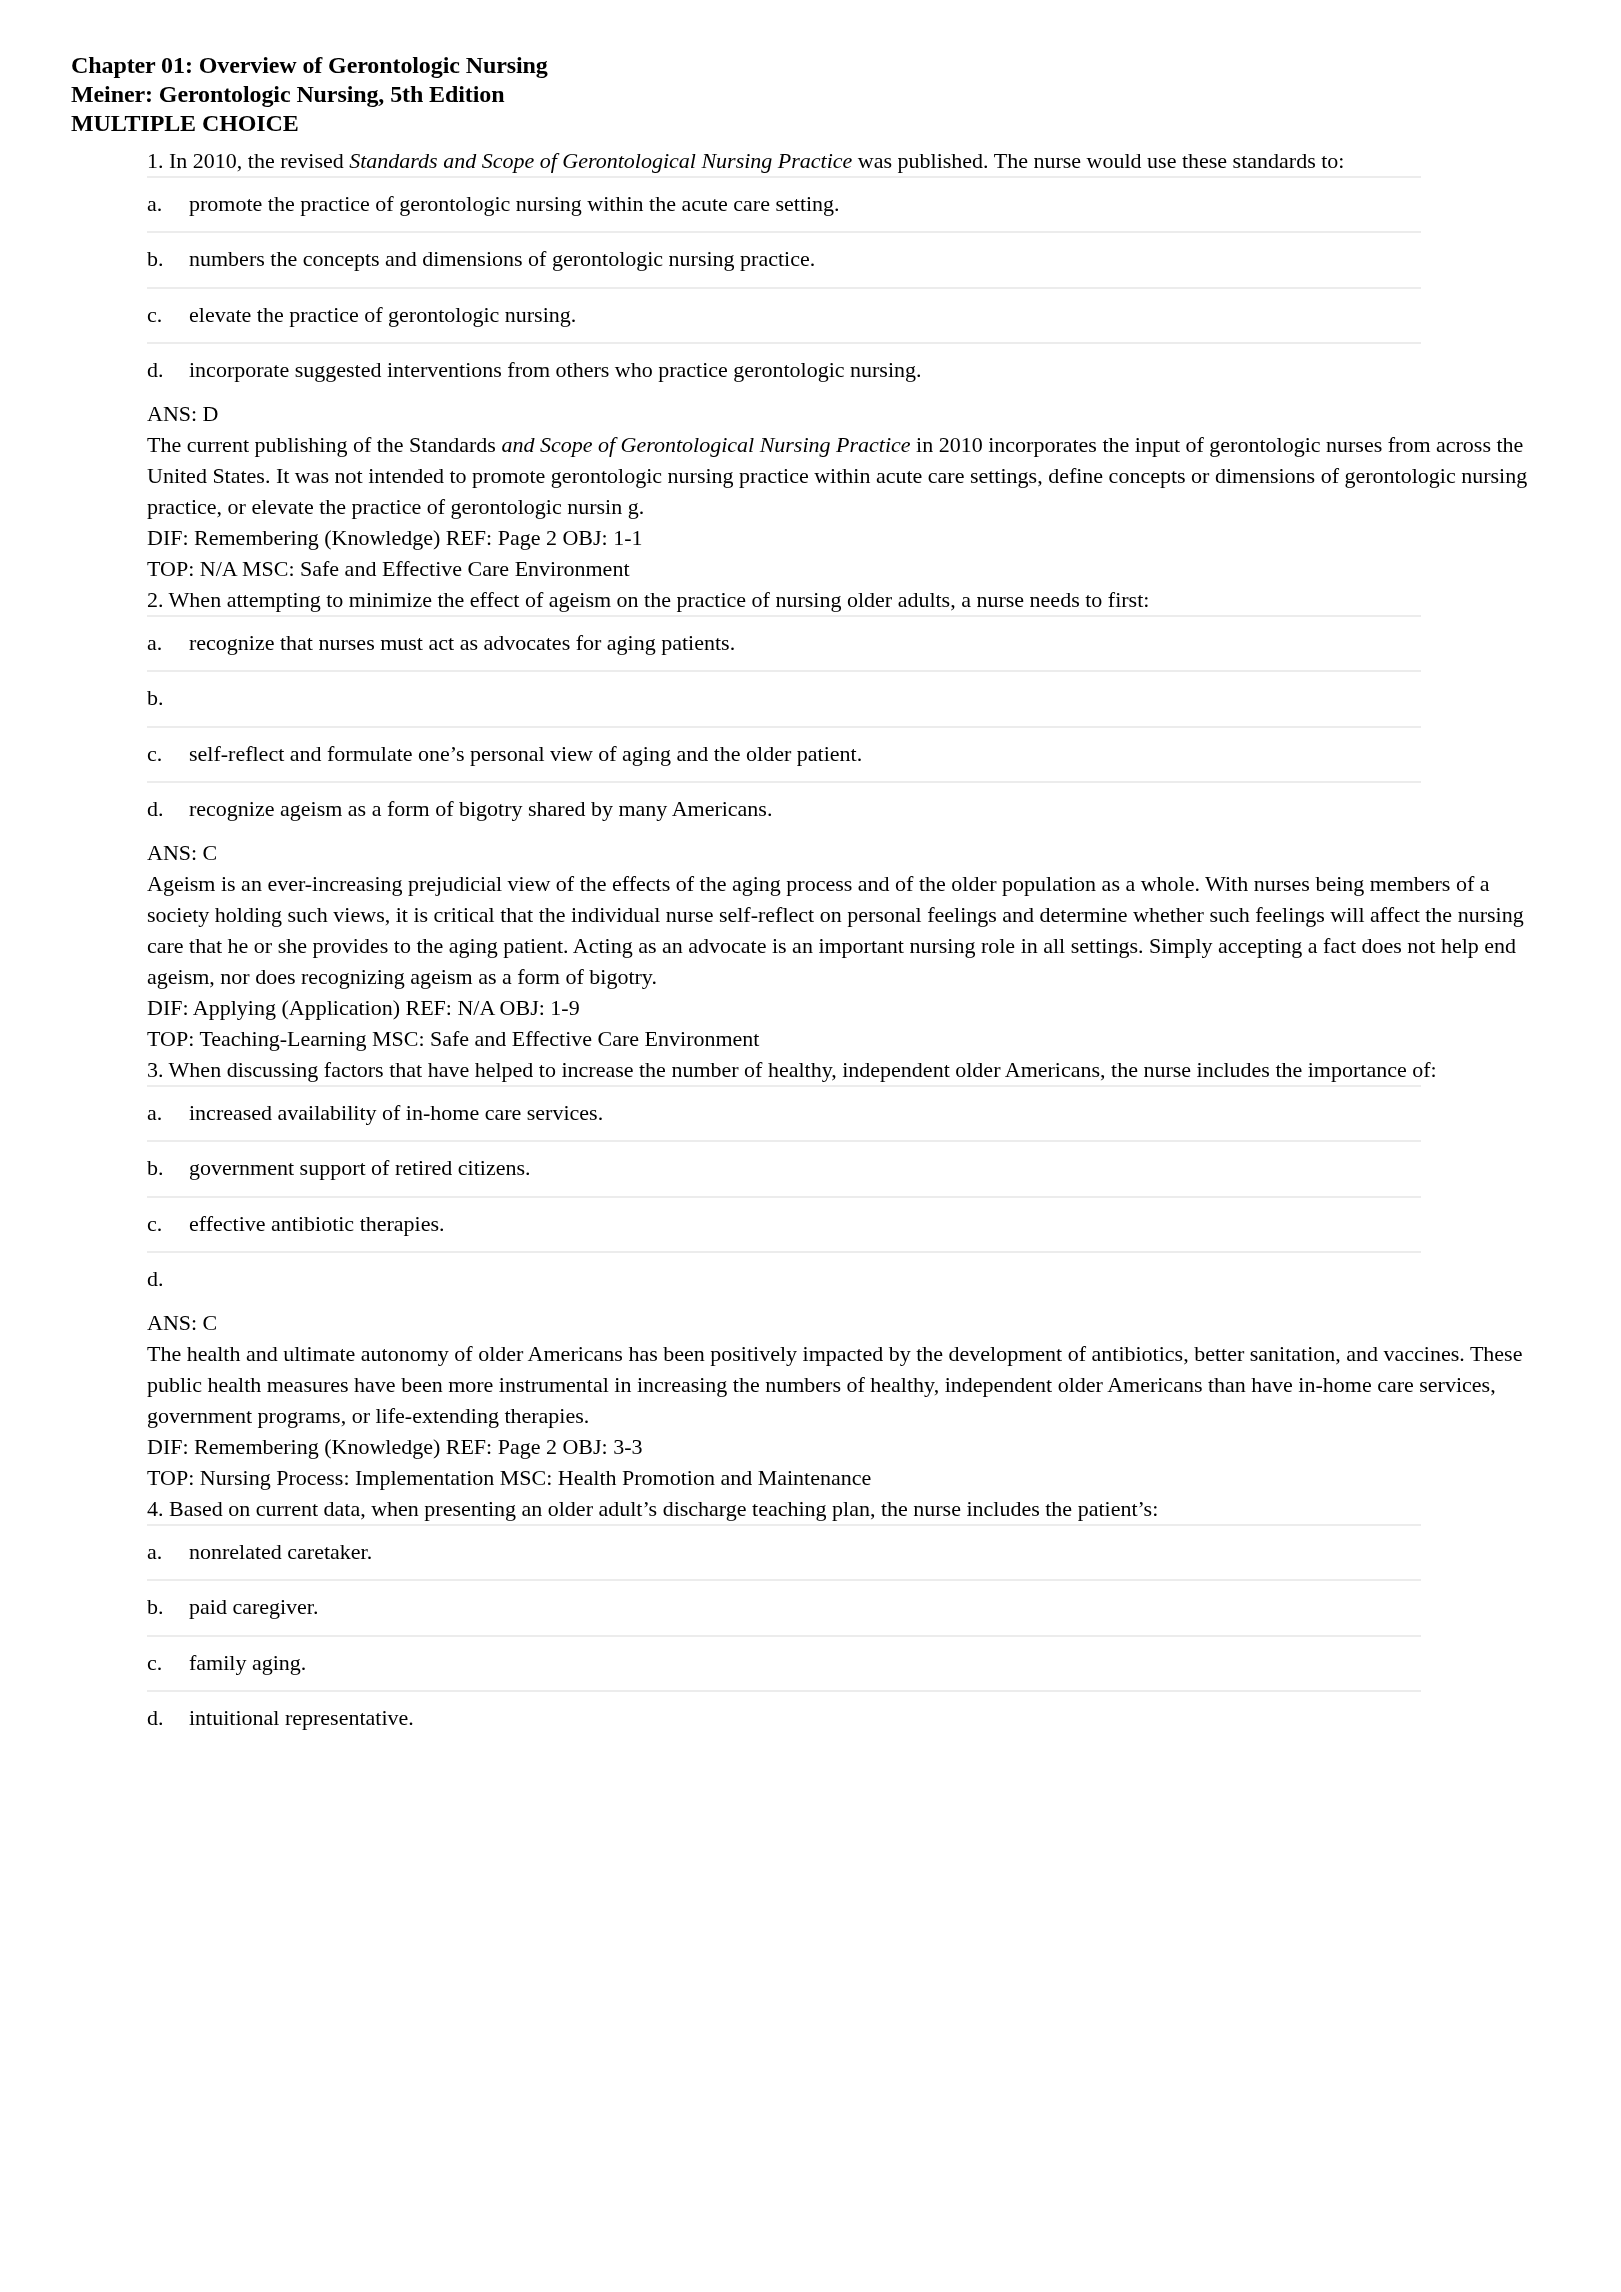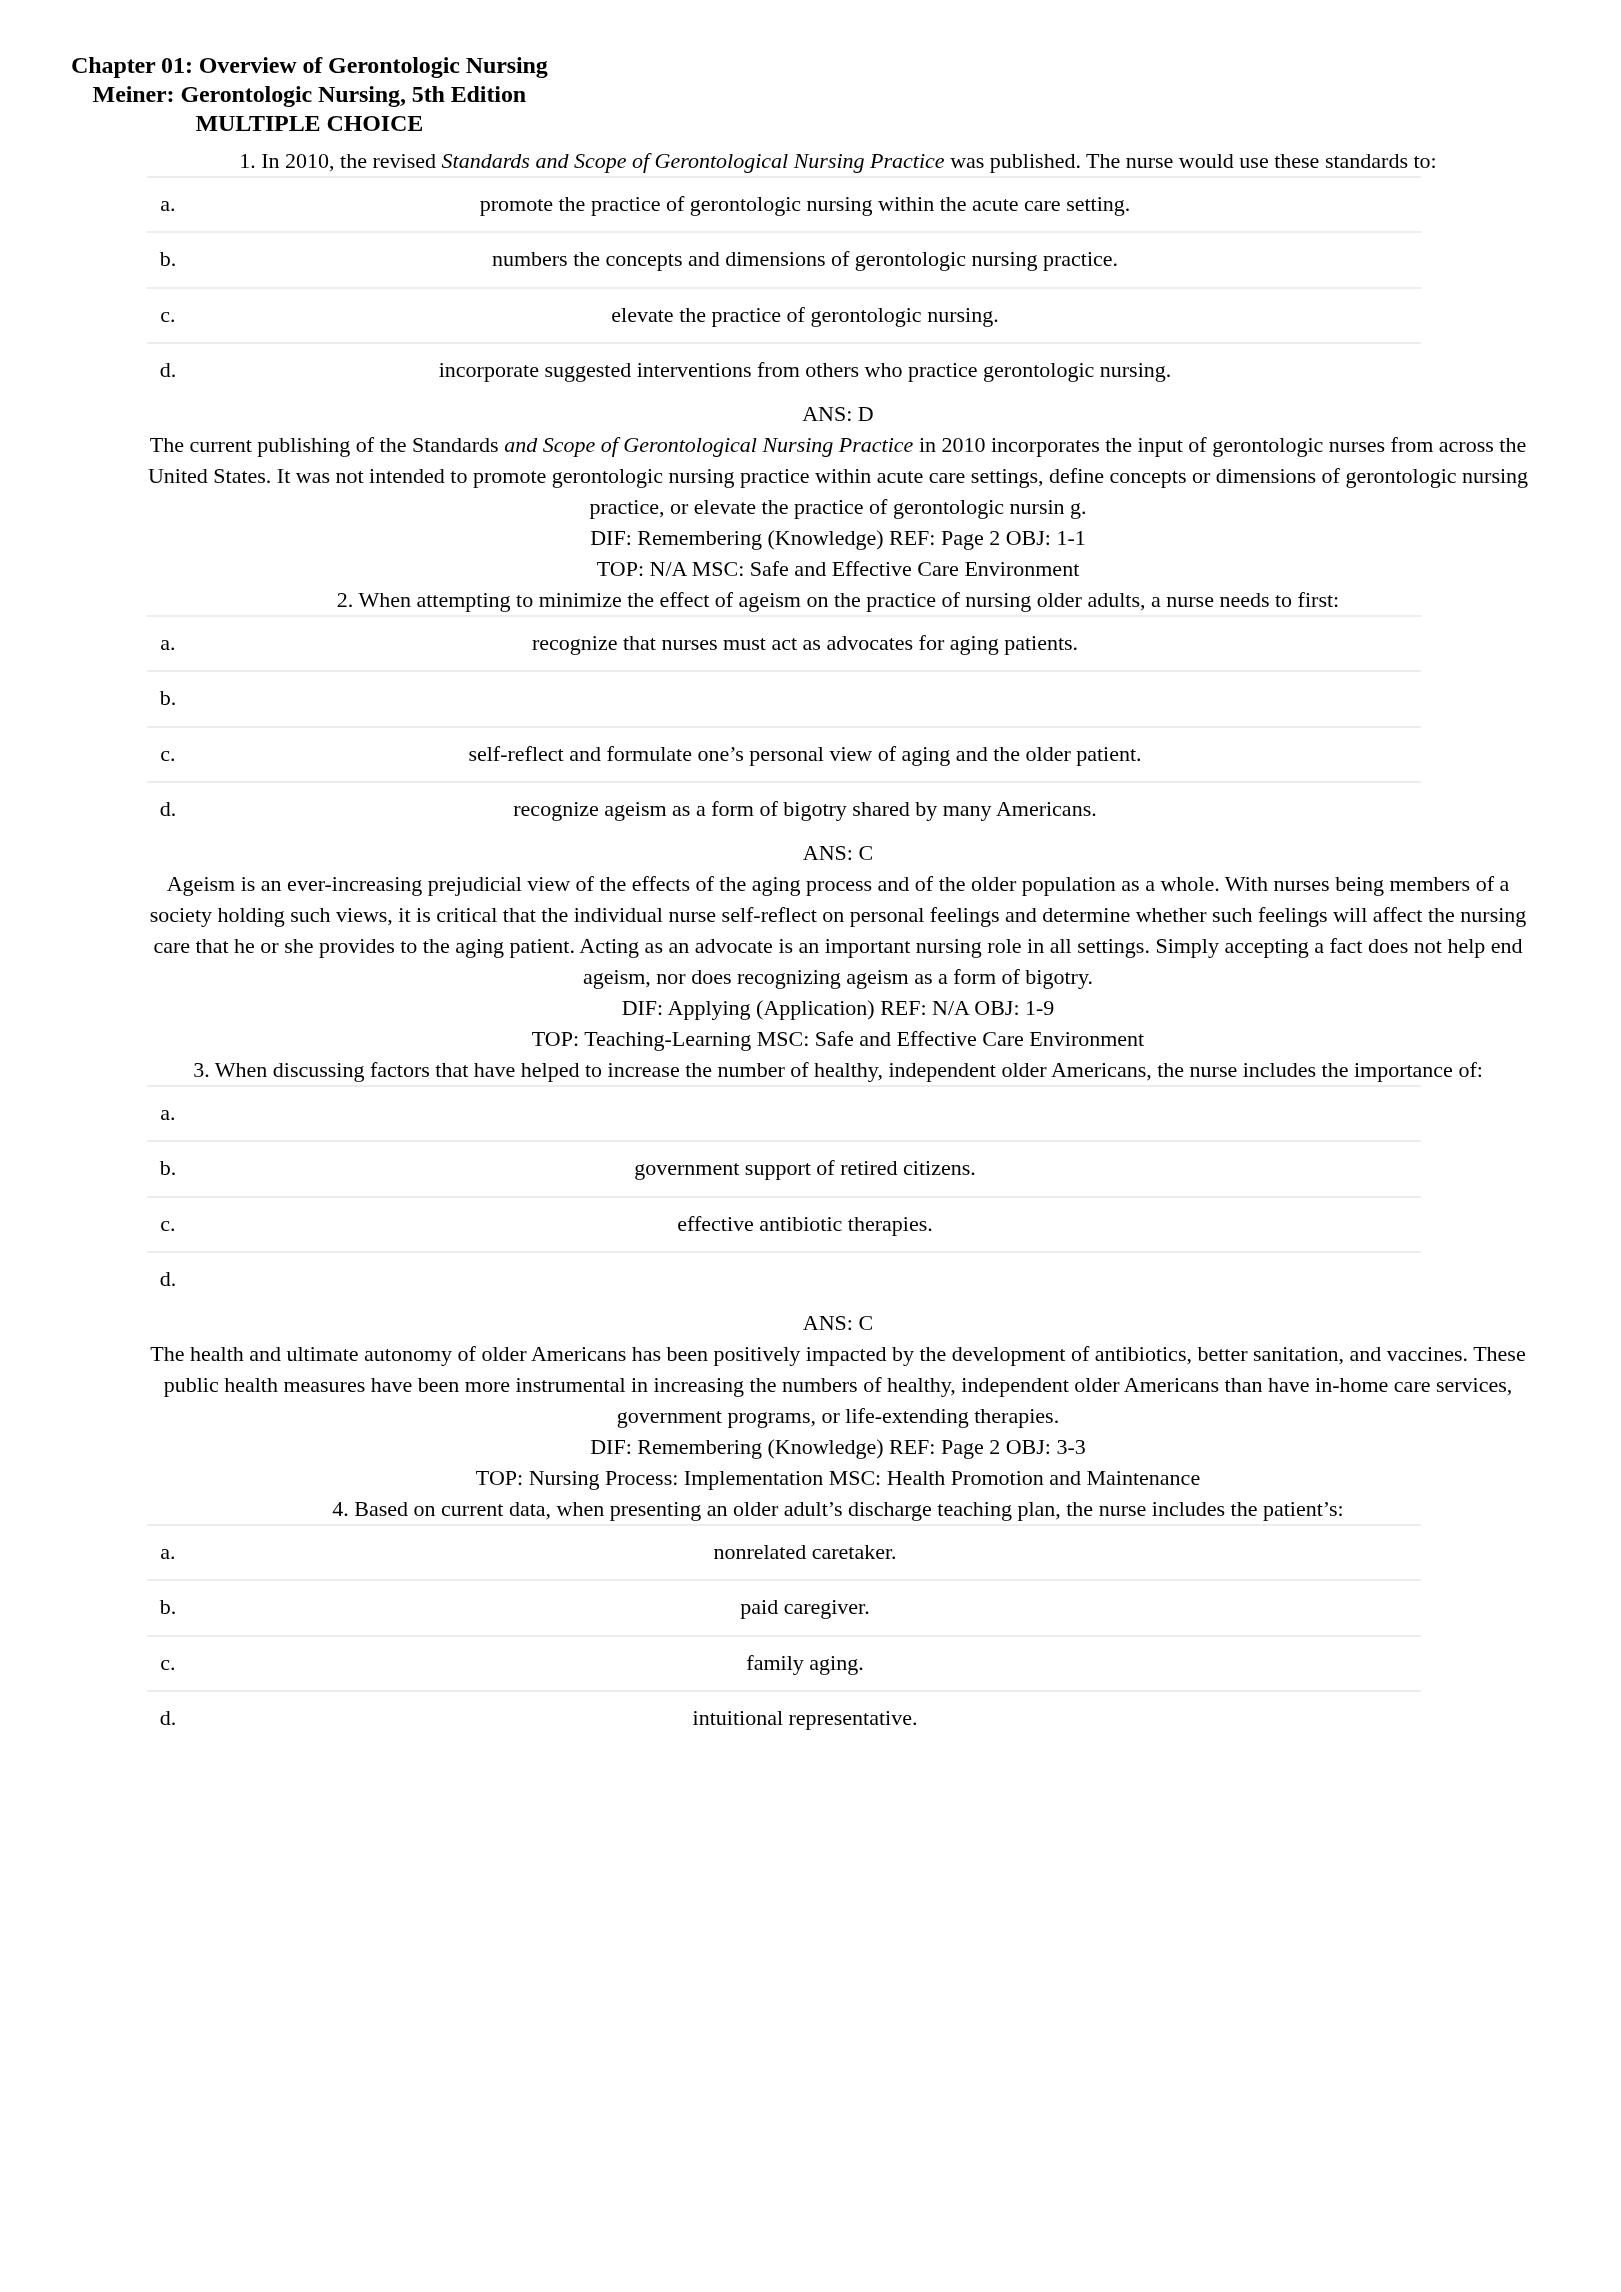--- a/index.html
+++ b/index.html
@@ -14,21 +14,20 @@
     overflow: hidden;
     font-family: "Liberation Serif", "DejaVu Serif", serif;
     color: #000000;
   }
   .page {
     position: absolute;
     left: 0;
     top: 0;
     width: 1621px;
     height: 2058px;
-    text-align: center;
   }
   .header {
     position: absolute;
     left: 71px;
     top: 51px;
     font-weight: bold;
     font-size: 24px;
     line-height: 29px;
     letter-spacing: -0.1px;
   }
@@ -124,20 +123,21 @@
       <p class="expl">Ageism is an ever-increasing prejudicial view of the effects of the aging process and of the older population as a whole. With nurses being members of a society holding such views, it is critical that the individual nurse self-reflect on personal feelings and determine whether such feelings will affect the nursing care that he or she provides to the aging patient. Acting as an advocate is an important nursing role in all settings. Simply accepting a fact does not help end ageism, nor does recognizing ageism as a form of bigotry.</p>
       <p class="meta">DIF: Applying (Application) REF: N/A OBJ: 1-9</p>
       <p class="meta">TOP: Teaching-Learning MSC: Safe and Effective Care Environment</p>
     </div>
 
     <div class="question">
       <p class="stem"><span>3.</span> <span>When discussing factors that have helped to increase the number of healthy, independent older Americans, the nurse includes the importance of:</span></p>
       <div class="options">
         <div class="option">
             <span class="letter">a.</span>
+            <span class="text">increased availability of in-home care services.</span>
           </div>
         <div class="option">
             <span class="letter">b.</span>
             <span class="text">government support of retired citizens.</span>
           </div>
         <div class="option">
             <span class="letter">c.</span>
             <span class="text">effective antibiotic therapies.</span>
           </div>
         <div class="option">

